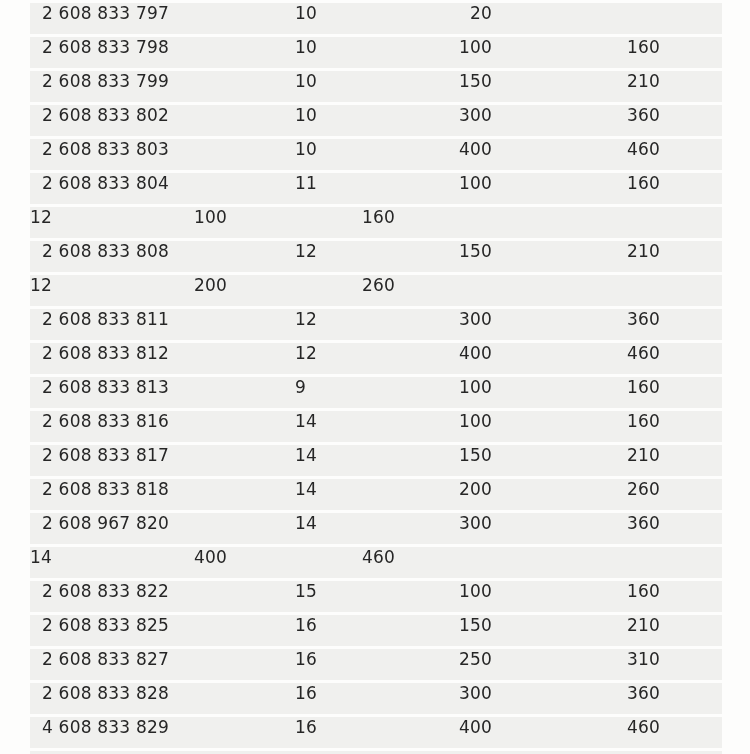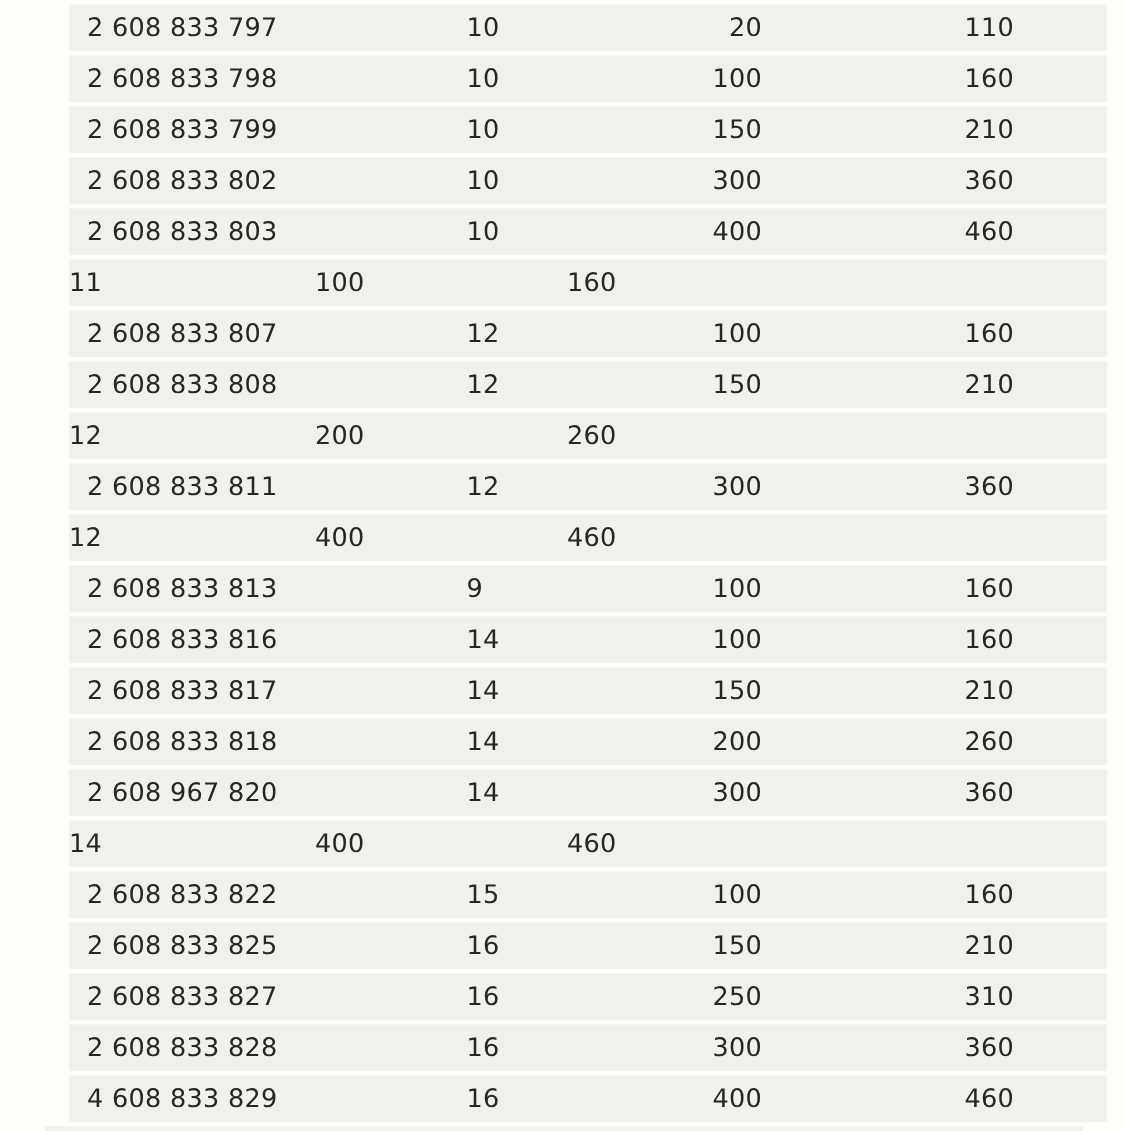--- a/index.html
+++ b/index.html
@@ -12,24 +12,23 @@
     background: #fdfdfc;
     overflow: hidden;
     font-family: "DejaVu Sans", "Liberation Sans", sans-serif;
   }
   .spec-table {
     padding-top: 3px;
   }
   .spec-row {
     width: 692px;
     height: 31px;
-    margin: 0 28px 3px 46px;
+    margin: 0 28px 3px 30px;
     background: #f0f0ee;
     display: flex;
-    align-items: center;
     font-size: 17px;
     color: #262626;
     letter-spacing: 0.2px;
   }
   .cell-part {
     width: 265px;
     padding-left: 12px;
     box-sizing: border-box;
     text-align: left;
     white-space: nowrap;
@@ -54,21 +53,20 @@
   }
 </style>
 </head>
 <body>
 
 <div class="spec-table" id="spec-table">
     <div class="spec-row">
       <span class="cell-part">2 608 833 797</span>
       <span class="cell-diameter">10</span>
       <span class="cell-working-length">20</span>
-      <span class="cell-total-length">110</span>
     </div>
     <div class="spec-row">
       <span class="cell-part">2 608 833 798</span>
       <span class="cell-diameter">10</span>
       <span class="cell-working-length">100</span>
       <span class="cell-total-length">160</span>
     </div>
     <div class="spec-row">
       <span class="cell-part">2 608 833 799</span>
       <span class="cell-diameter">10</span>
@@ -81,26 +79,26 @@
       <span class="cell-working-length">300</span>
       <span class="cell-total-length">360</span>
     </div>
     <div class="spec-row">
       <span class="cell-part">2 608 833 803</span>
       <span class="cell-diameter">10</span>
       <span class="cell-working-length">400</span>
       <span class="cell-total-length">460</span>
     </div>
     <div class="spec-row">
+      <span class="cell-part">2 608 833 804</span>
       <span class="cell-diameter">11</span>
       <span class="cell-working-length">100</span>
       <span class="cell-total-length">160</span>
     </div>
     <div class="spec-row">
-      <span class="cell-part">2 608 833 807</span>
       <span class="cell-diameter">12</span>
       <span class="cell-working-length">100</span>
       <span class="cell-total-length">160</span>
     </div>
     <div class="spec-row">
       <span class="cell-part">2 608 833 808</span>
       <span class="cell-diameter">12</span>
       <span class="cell-working-length">150</span>
       <span class="cell-total-length">210</span>
     </div>
@@ -109,20 +107,21 @@
       <span class="cell-working-length">200</span>
       <span class="cell-total-length">260</span>
     </div>
     <div class="spec-row">
       <span class="cell-part">2 608 833 811</span>
       <span class="cell-diameter">12</span>
       <span class="cell-working-length">300</span>
       <span class="cell-total-length">360</span>
     </div>
     <div class="spec-row">
+      <span class="cell-part">2 608 833 812</span>
       <span class="cell-diameter">12</span>
       <span class="cell-working-length">400</span>
       <span class="cell-total-length">460</span>
     </div>
     <div class="spec-row">
       <span class="cell-part">2 608 833 813</span>
       <span class="cell-diameter">9</span>
       <span class="cell-working-length">100</span>
       <span class="cell-total-length">160</span>
     </div>

